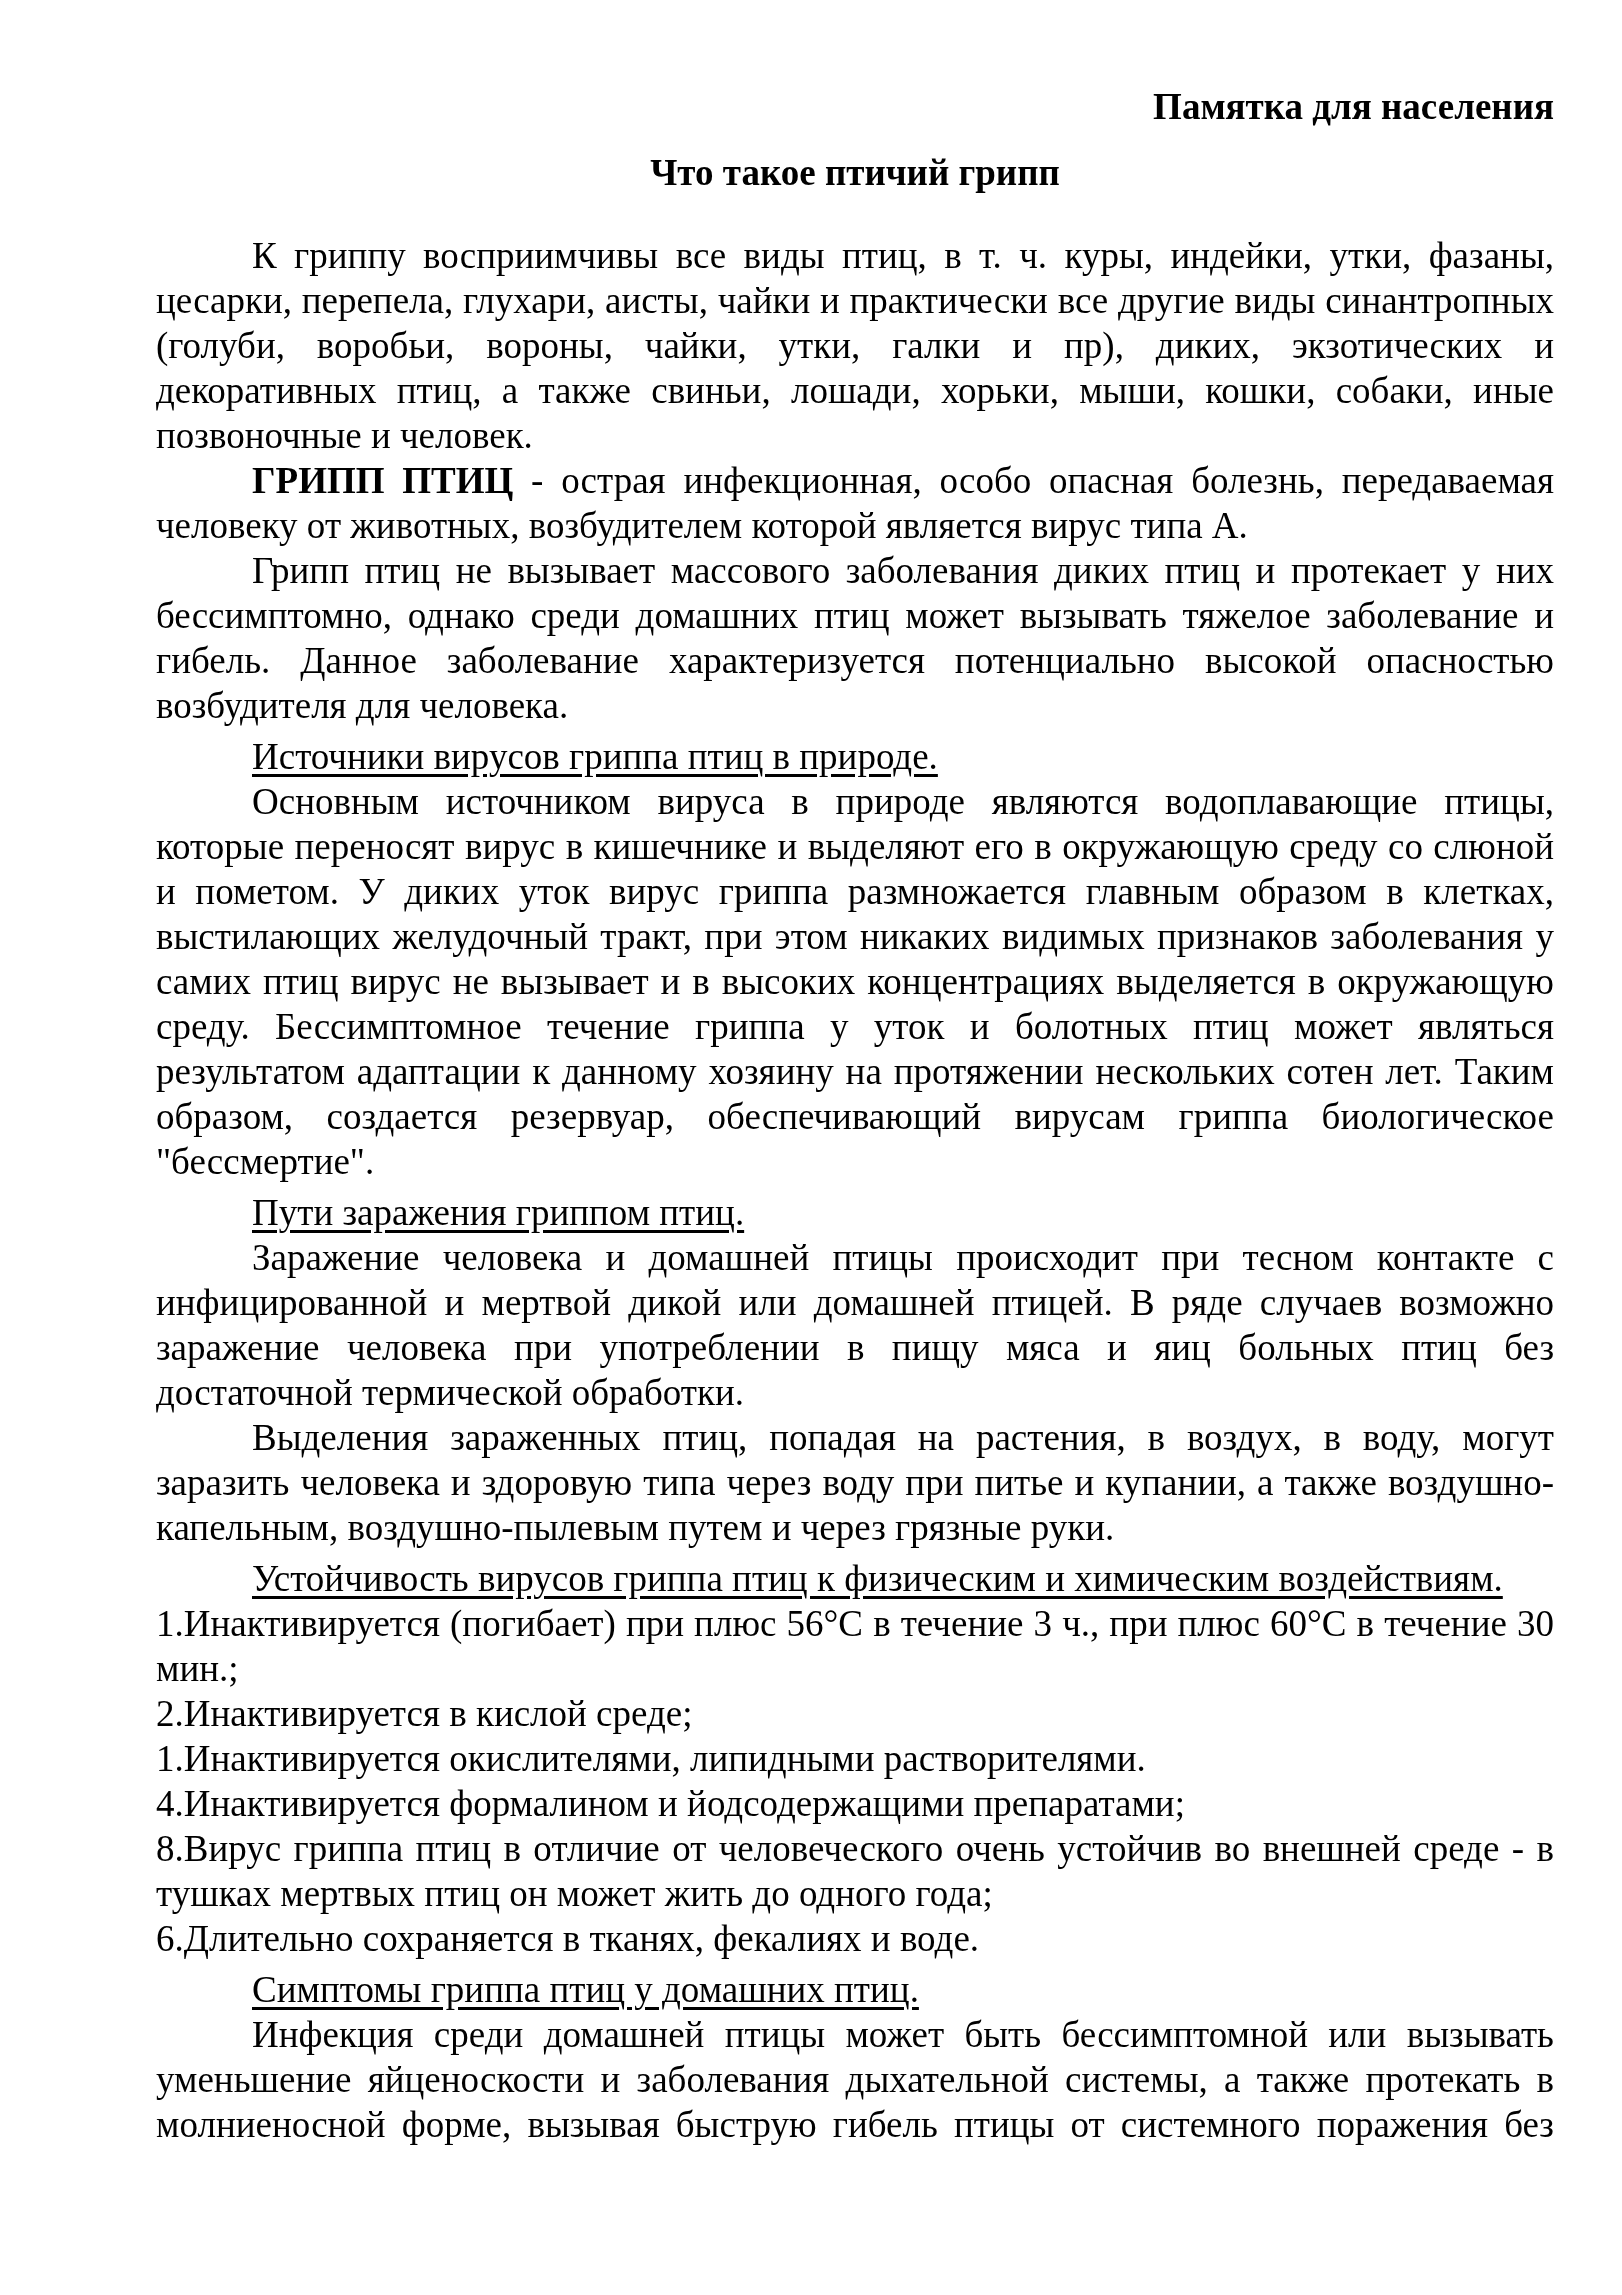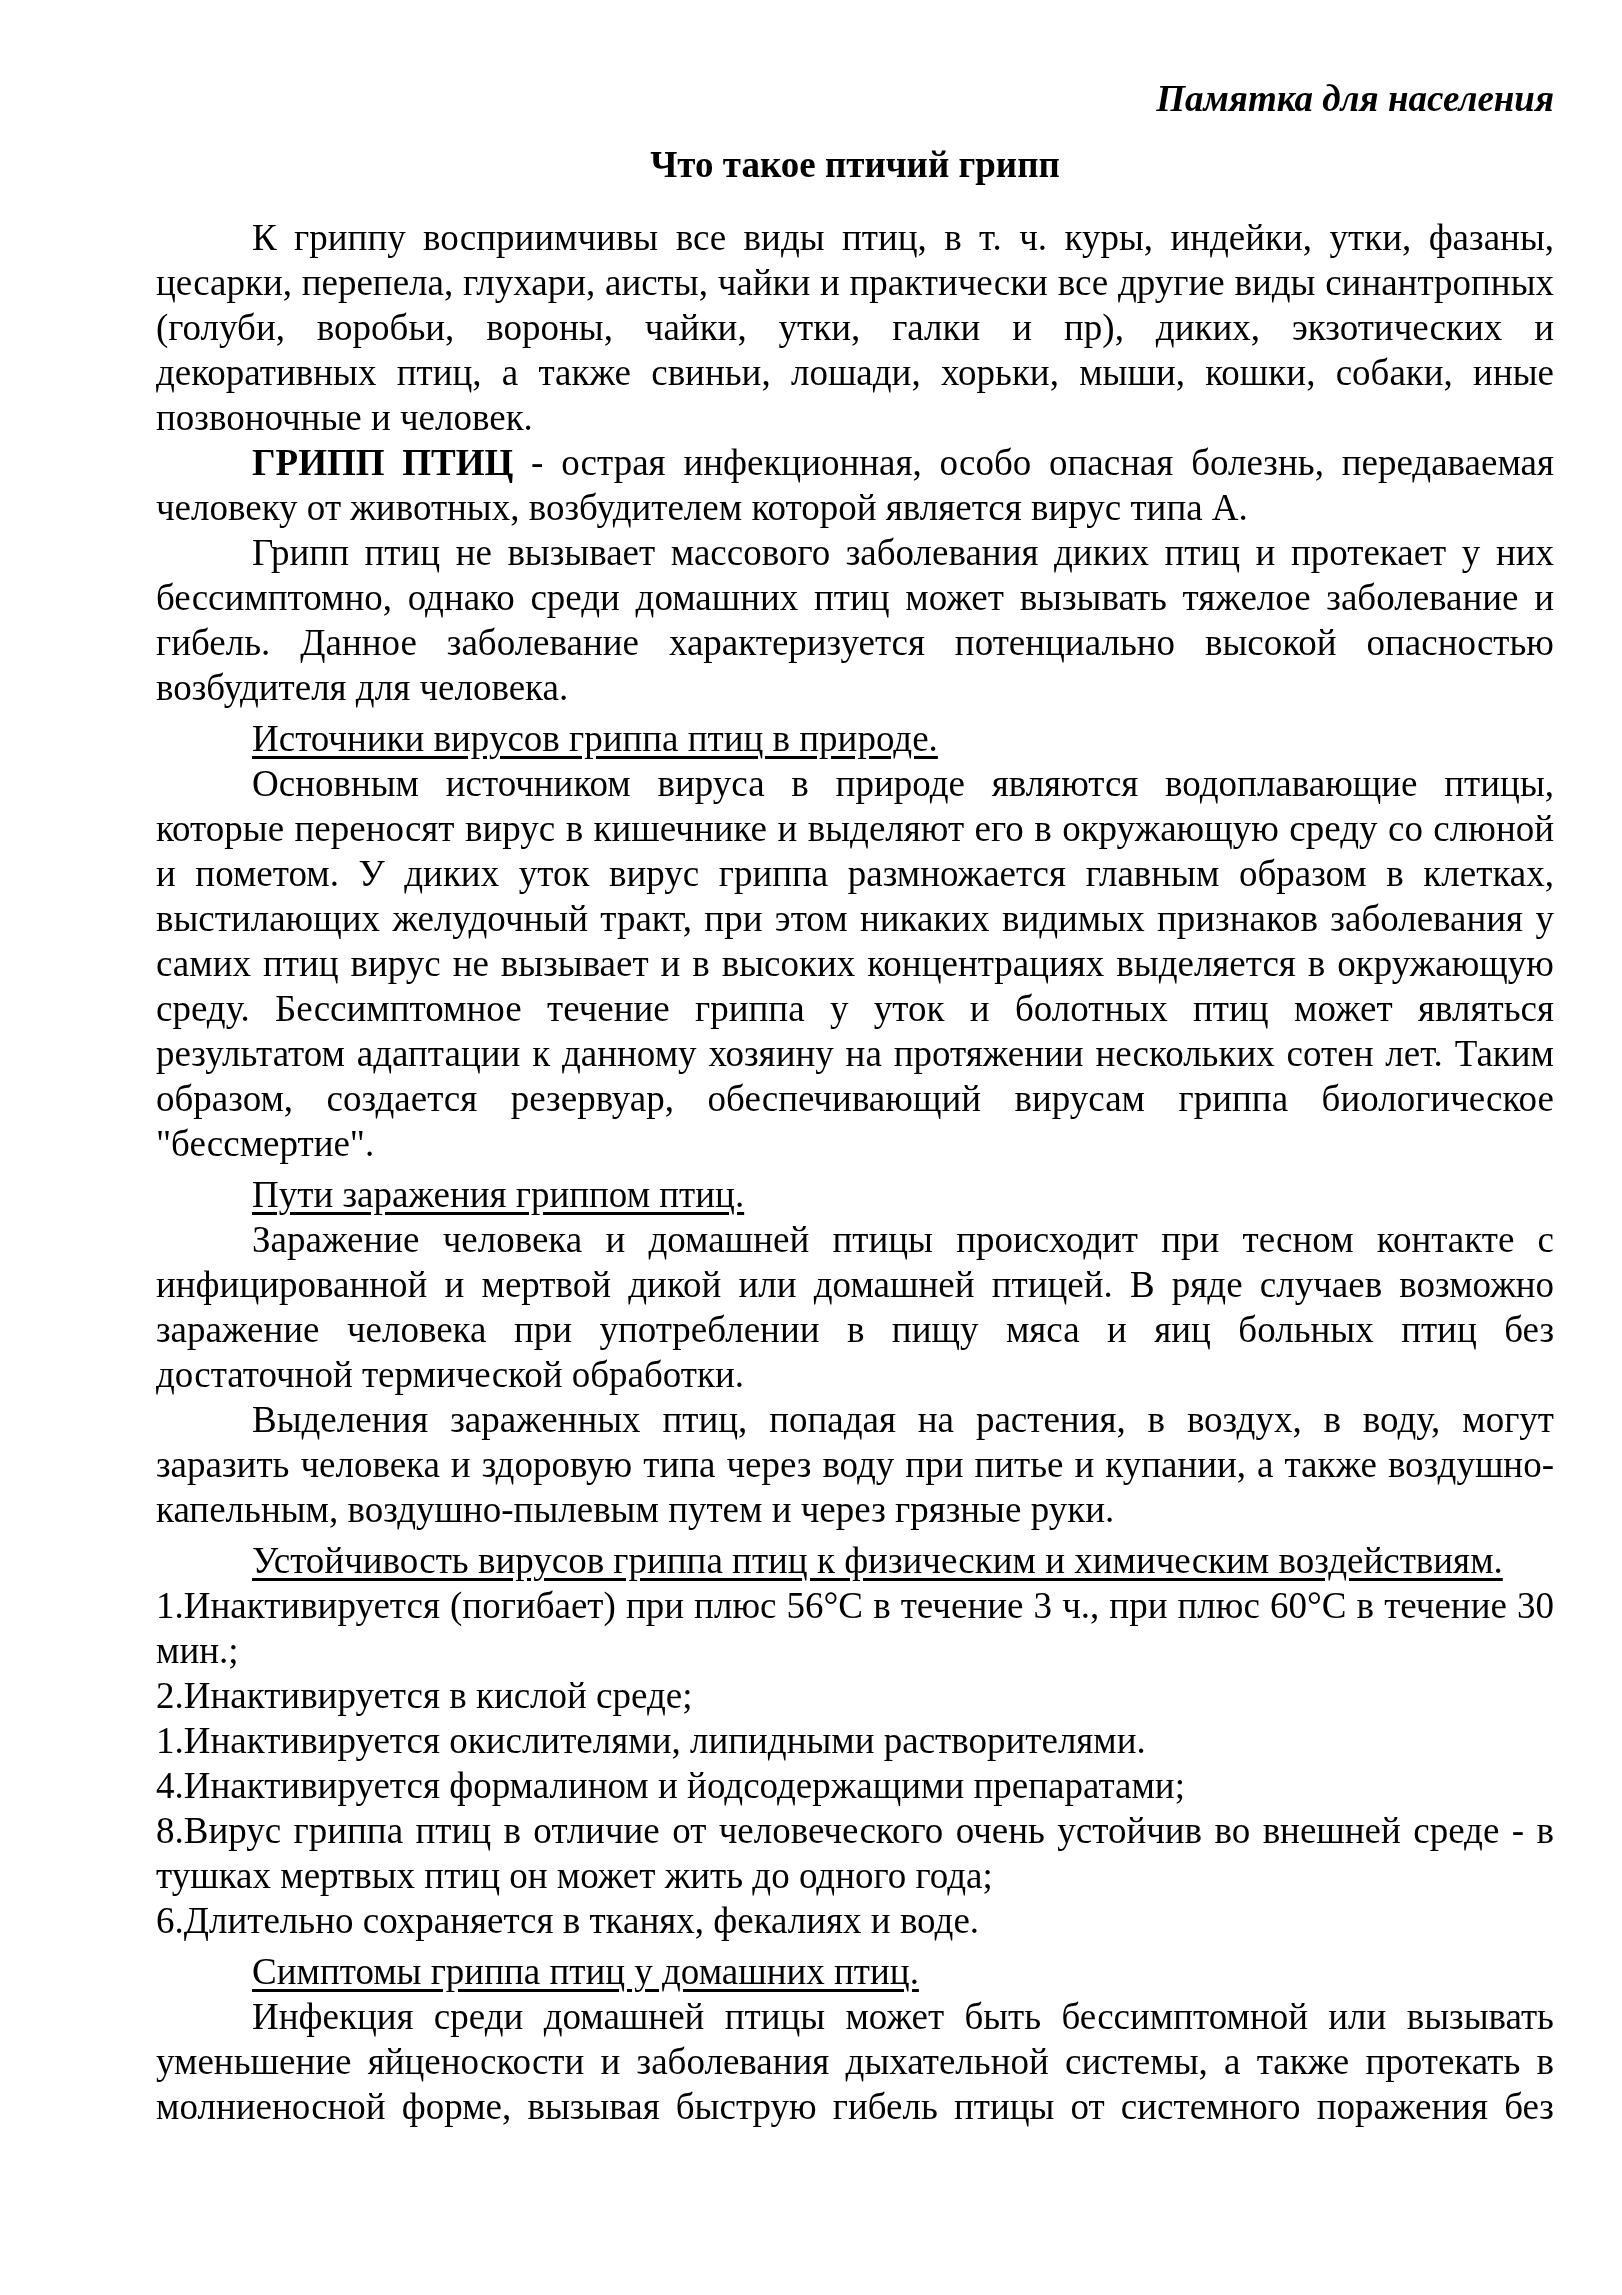--- a/index.html
+++ b/index.html
@@ -18,32 +18,31 @@
     .page {
       position: absolute;
       left: 156px;
       top: 77px;
       width: 1398px;
       font-size: 37px;
       line-height: 45px;
     }
     .memo-label {
       text-align: right;
-      font-style: italic;
       font-weight: bold;
       font-size: 37px;
       line-height: 44px;
-      margin: 0 0 22px 0;
+      margin: 8px 0 22px 0;
     }
     .doc-title {
       text-align: center;
       font-weight: bold;
       font-size: 37px;
       line-height: 44px;
-      margin: 0 0 28px 0;
+      margin: 0 0 38px 0;
     }
     p {
       margin: 0;
       text-align: justify;
       text-indent: 96px;
     }
     .term {
       font-weight: bold;
     }
     .section-heading {

